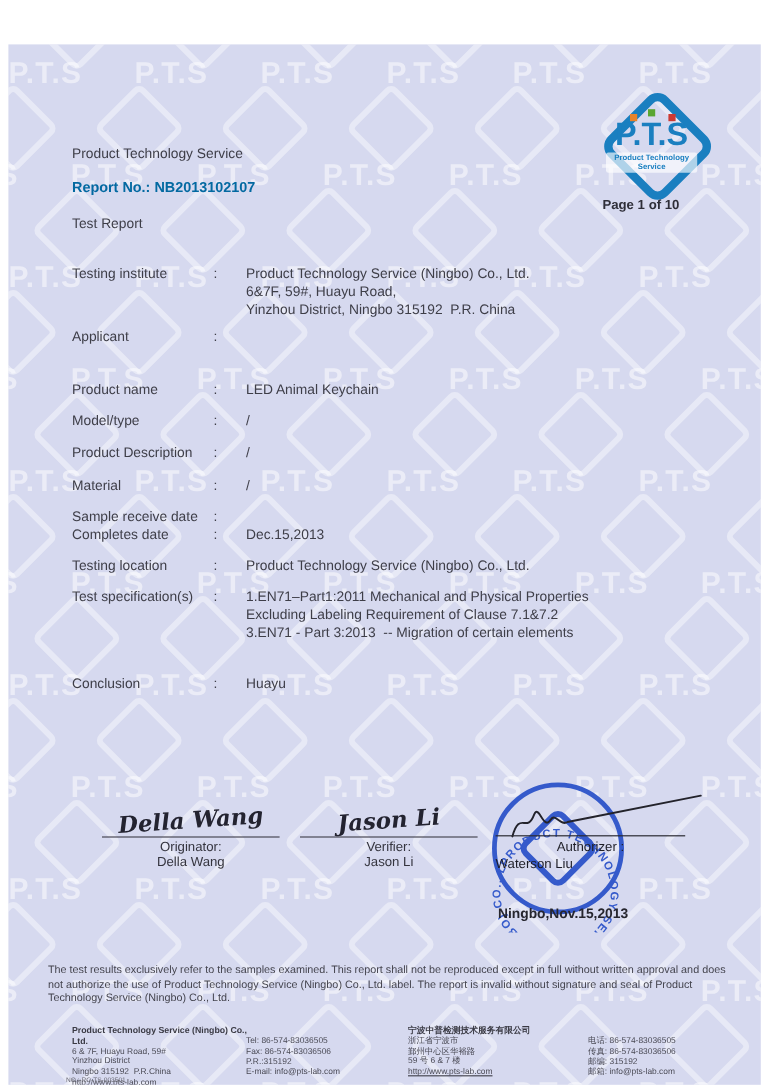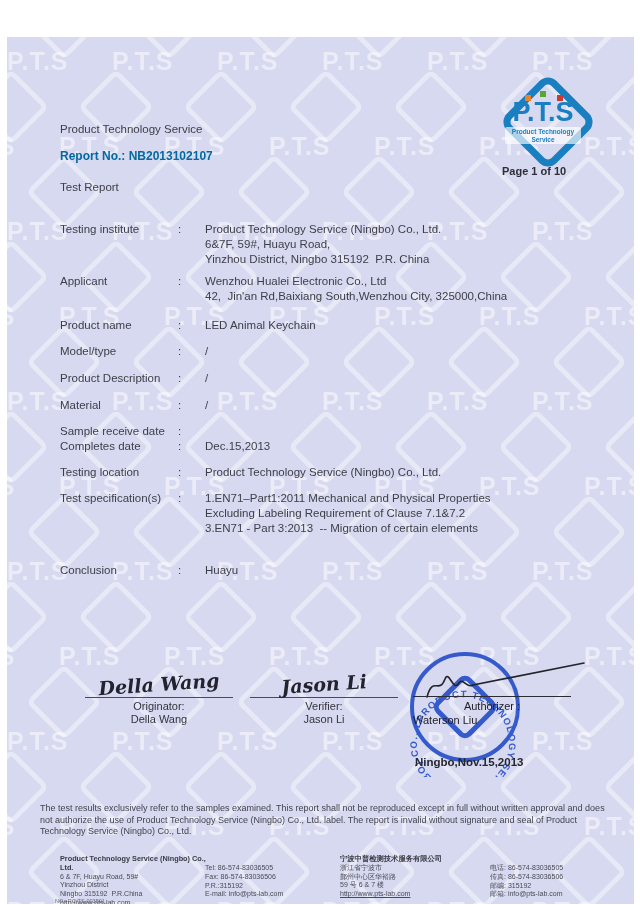--- a/index.html
+++ b/index.html
@@ -394,24 +394,20 @@
       <span class="colon">:</span>
       <div class="val">
           <div class="vline">Product Technology Service (Ningbo) Co., Ltd.</div>
           <div class="vline">6&amp;7F, 59#, Huayu Road,</div>
           <div class="vline">Yinzhou District, Ningbo 315192  P.R. China</div>
         </div>
     </div>
     <div class="row" style="top:237px">
       <span class="lbl">Applicant</span>
       <span class="colon">:</span>
-      <div class="val">
-          <div class="vline">Wenzhou Hualei Electronic Co., Ltd</div>
-          <div class="vline">42,  Jin'an Rd,Baixiang South,Wenzhou City, 325000,China</div>
-        </div>
     </div>
     <div class="row" style="top:281px">
       <span class="lbl">Product name</span>
       <span class="colon">:</span>
       <div class="val">
           <div class="vline">LED Animal Keychain</div>
         </div>
     </div>
     <div class="row" style="top:307px">
       <span class="lbl">Model/type</span>

